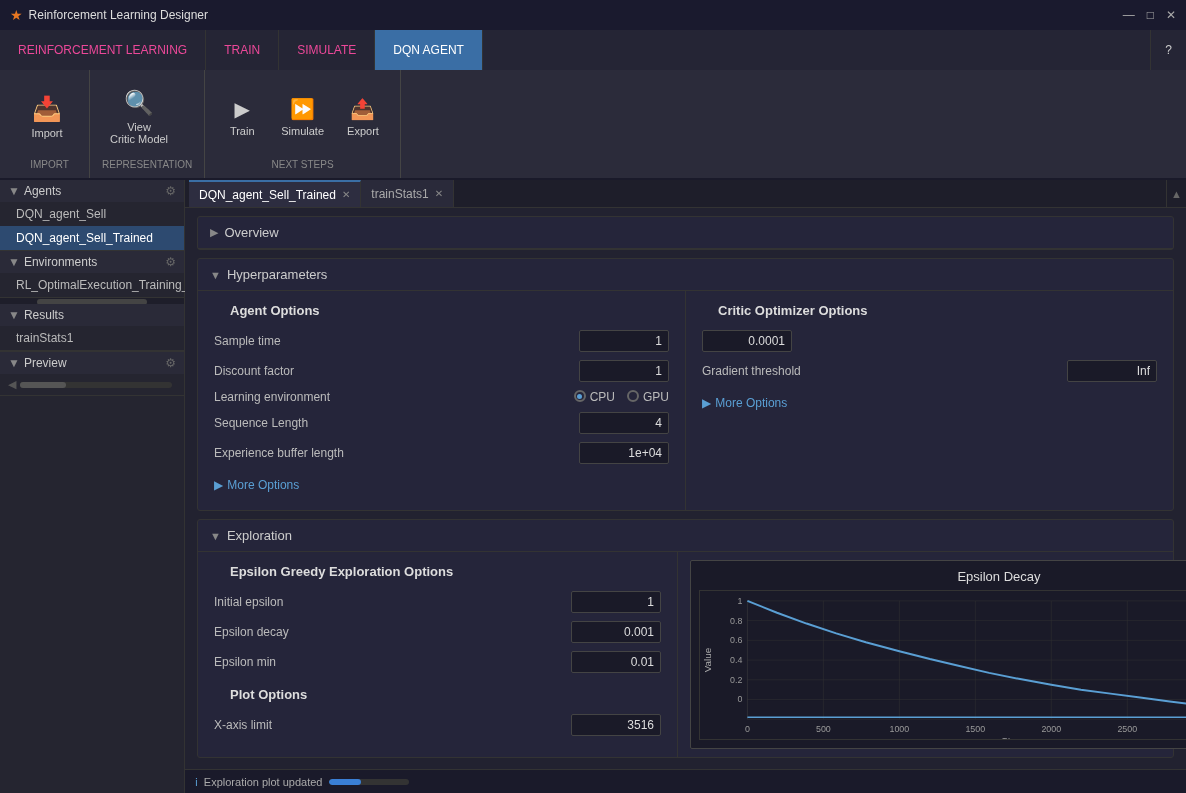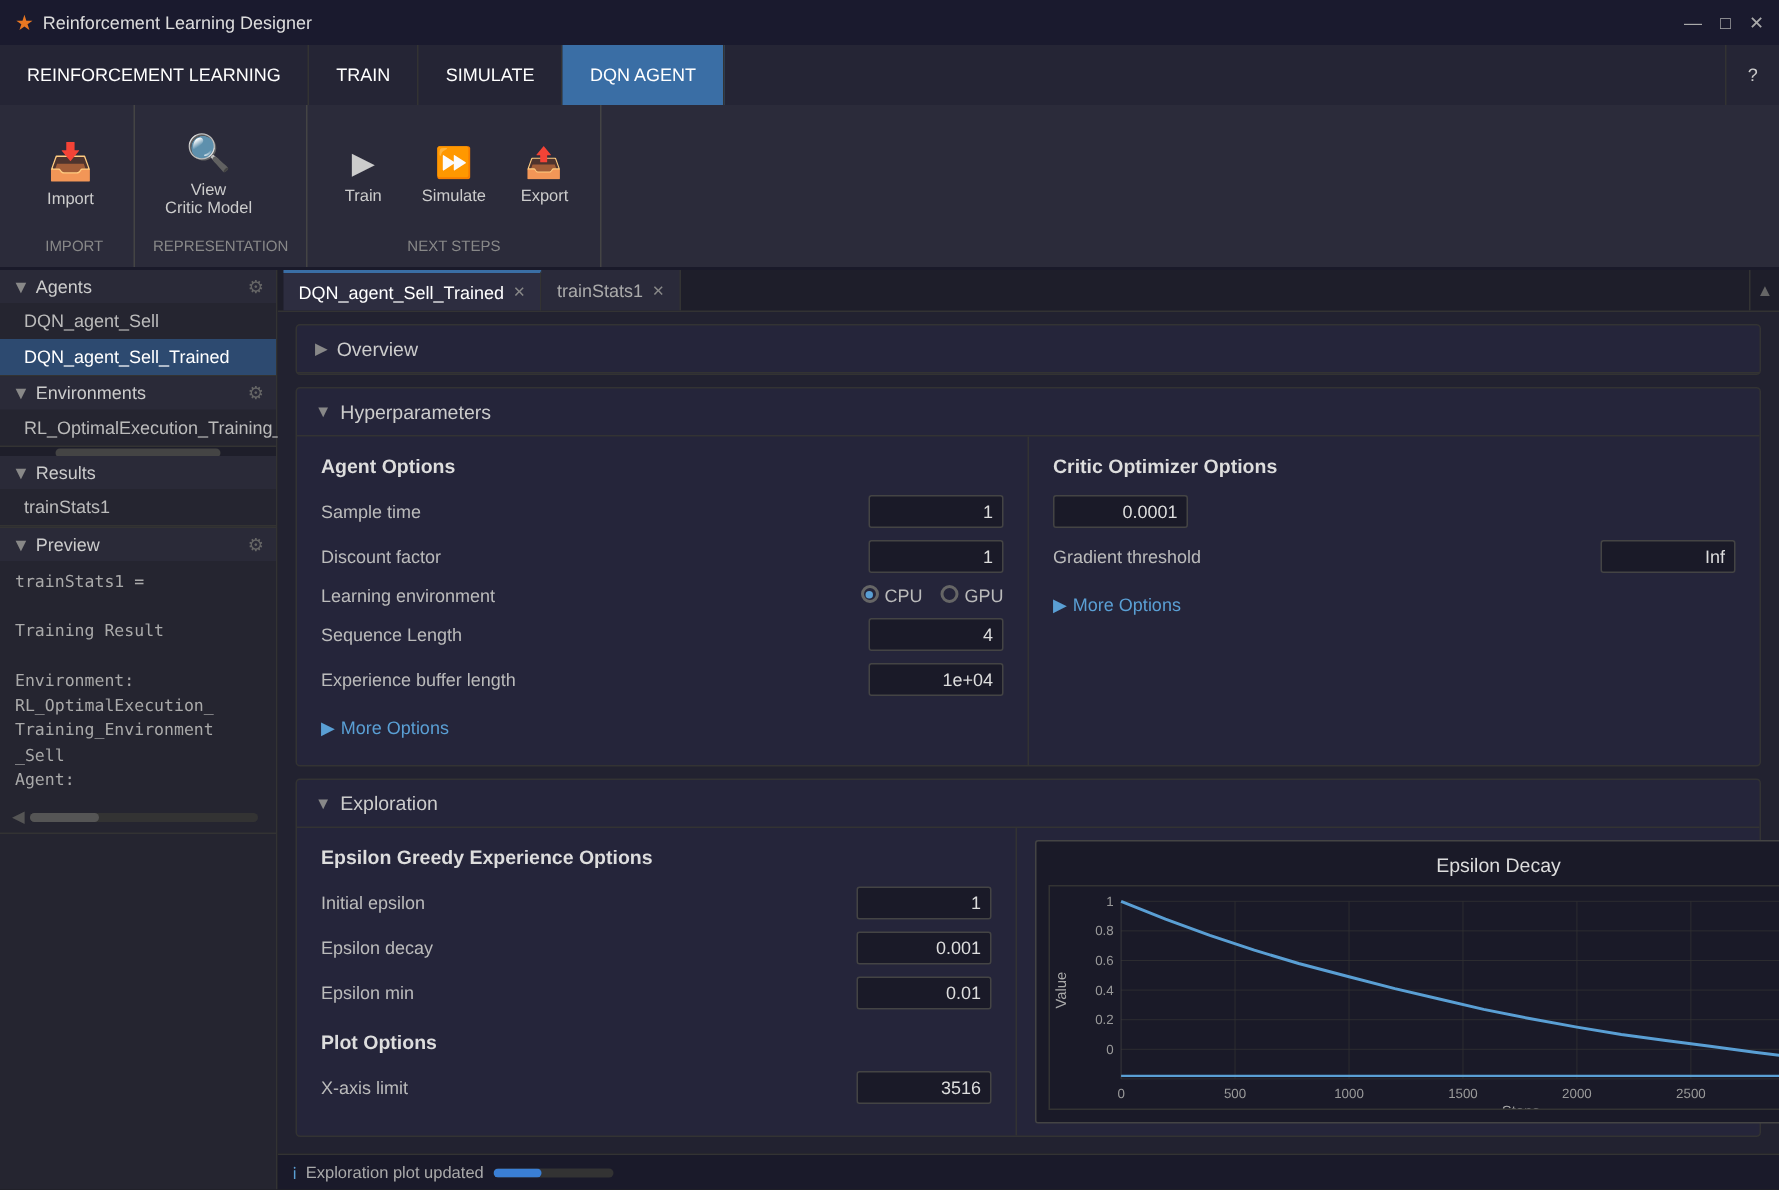--- a/index.html
+++ b/index.html
@@ -6,21 +6,21 @@
     body { font-family: 'Segoe UI', Arial, sans-serif; font-size: 12px; background: #1e1e1e; color: #ccc; width: 1186px; height: 793px; overflow: hidden; }
 
     
     .title-bar { height: 30px; background: #1a1a2e; display: flex; align-items: center; padding: 0 10px; color: #ddd; font-size: 12px; }
     .title-bar-icon { color: #e87722; font-size: 14px; margin-right: 6px; }
     .title-controls { margin-left: auto; display: flex; gap: 12px; font-size: 12px; }
     .title-controls span { cursor: pointer; color: #aaa; }
 
     
     .menu-tabs { height: 40px; background: #252535; display: flex; align-items: stretch; }
-    .menu-tab { padding: 0 18px; display: flex; align-items: center; cursor: pointer; font-size: 12px; color: #ffffff; border-right: 1px solid #333; }
+    .menu-tab { padding: 0 18px; display: flex; align-items: center; cursor: pointer; font-size: 12px; color: #ec4899; border-right: 1px solid #333; }
     .menu-tab.active { background: #3a6ea5; color: #fff; }
     .help-btn { margin-left: auto; width: 36px; display: flex; align-items: center; justify-content: center; color: #ccc; cursor: pointer; border-left: 1px solid #333; }
 
     
     .ribbon { height: 110px; background: #2b2b3a; display: flex; align-items: stretch; padding: 0 10px; border-bottom: 2px solid #1a1a2a; }
     .ribbon-section { display: flex; flex-direction: column; align-items: stretch; border-right: 1px solid #444; padding: 8px 12px; min-width: 80px; }
     .ribbon-section-label { font-size: 10px; color: #888; text-align: center; margin-top: auto; padding-top: 4px; text-transform: uppercase; }
     .ribbon-btns { display: flex; gap: 6px; flex: 1; align-items: center; }
     .ribbon-btn { display: flex; flex-direction: column; align-items: center; justify-content: center; cursor: pointer; padding: 6px 8px; border-radius: 3px; min-width: 50px; color: #ccc; }
     .ribbon-btn .icon { font-size: 24px; margin-bottom: 4px; }
@@ -55,21 +55,21 @@
 
     
     .section-card { background: #25253a; border: 1px solid #333; margin: 8px 12px; border-radius: 3px; }
     .section-header { display: flex; align-items: center; padding: 8px 12px; cursor: pointer; font-size: 13px; color: #ccc; border-bottom: 1px solid #333; }
     .section-header .chevron { margin-right: 6px; color: #888; font-size: 11px; }
 
     
     .hyper-content { display: flex; gap: 0; }
     .hyper-left { flex: 1; padding: 12px 16px; border-right: 1px solid #333; }
     .hyper-right { flex: 1; padding: 12px 16px; }
-    .sub-section-title { font-size: 13px; font-weight: bold; color: #ddd; margin-bottom: 12px; }
+    .sub-section-title { font-size: 13px; font-weight: bold; color: #ddd; margin-bottom: 12px; margin-left: 16px; }
     .field-row { display: flex; align-items: center; margin-bottom: 8px; gap: 28px; }
     .field-label { flex: 1; font-size: 12px; color: #bbb; }
     .field-input { width: 90px; background: #1a1a28; border: 1px solid #444; color: #ddd; padding: 3px 6px; font-size: 12px; text-align: right; border-radius: 2px; }
     .radio-group { display: flex; gap: 12px; align-items: center; }
     .radio-option { display: flex; align-items: flex-start; gap: 4px; font-size: 12px; color: #bbb; cursor: pointer; }
     .radio-dot { width: 12px; height: 12px; border-radius: 50%; border: 2px solid #666; display: flex; align-items: center; justify-content: center; }
     .radio-dot.checked::after { content: ''; width: 5px; height: 5px; border-radius: 50%; background: #5a9fd4; display: block; }
     .more-options { color: #5a9fd4; font-size: 12px; cursor: pointer; padding: 6px 0; display: flex; align-items: center; gap: 4px; }
 
     
@@ -190,29 +190,20 @@
         <span>Results</span>
       </div>
       <div class="panel-item">trainStats1</div>
     </div>
 
     <div class="preview-section panel-section">
       <div class="panel-header">
         <span class="chevron">▼</span>
         <span>Preview</span>
         <span class="settings-icon">⚙</span>
-      </div>
-      <div class="preview-content">
-        trainStats1 =<br><br>
-        Training Result<br><br>
-        Environment:<br>
-        RL_OptimalExecution_<br>
-        Training_Environment<br>
-        _Sell<br>
-        Agent:
       </div>
       <div style="display:flex;align-items:center;padding:4px 8px;">
         <span style="font-size:11px;color:#555;">◀</span>
         <div style="flex:1;height:6px;background:#333;border-radius:3px;margin:0 4px;">
             <div style="width:30%;height:100%;background:#555;border-radius:3px;"></div>
           </div>
       </div>
     </div>
 
   </div>
@@ -307,21 +298,21 @@
       </div>
 
       <div class="section-card">
         <div class="section-header">
           <span class="chevron">▼</span>
           <span>Exploration</span>
         </div>
         <div class="exploration-content">
 
           <div class="exploration-left">
-            <div class="sub-section-title">Epsilon Greedy Experience Options</div>
+            <div class="sub-section-title">Epsilon Greedy Exploration Options</div>
 
             <div class="field-row">
               <label class="field-label">Initial epsilon</label>
               <input class="field-input" value="1" style="">
             </div>
             <div class="field-row">
               <label class="field-label">Epsilon decay</label>
               <input class="field-input" value="0.001" style="">
             </div>
             <div class="field-row">

